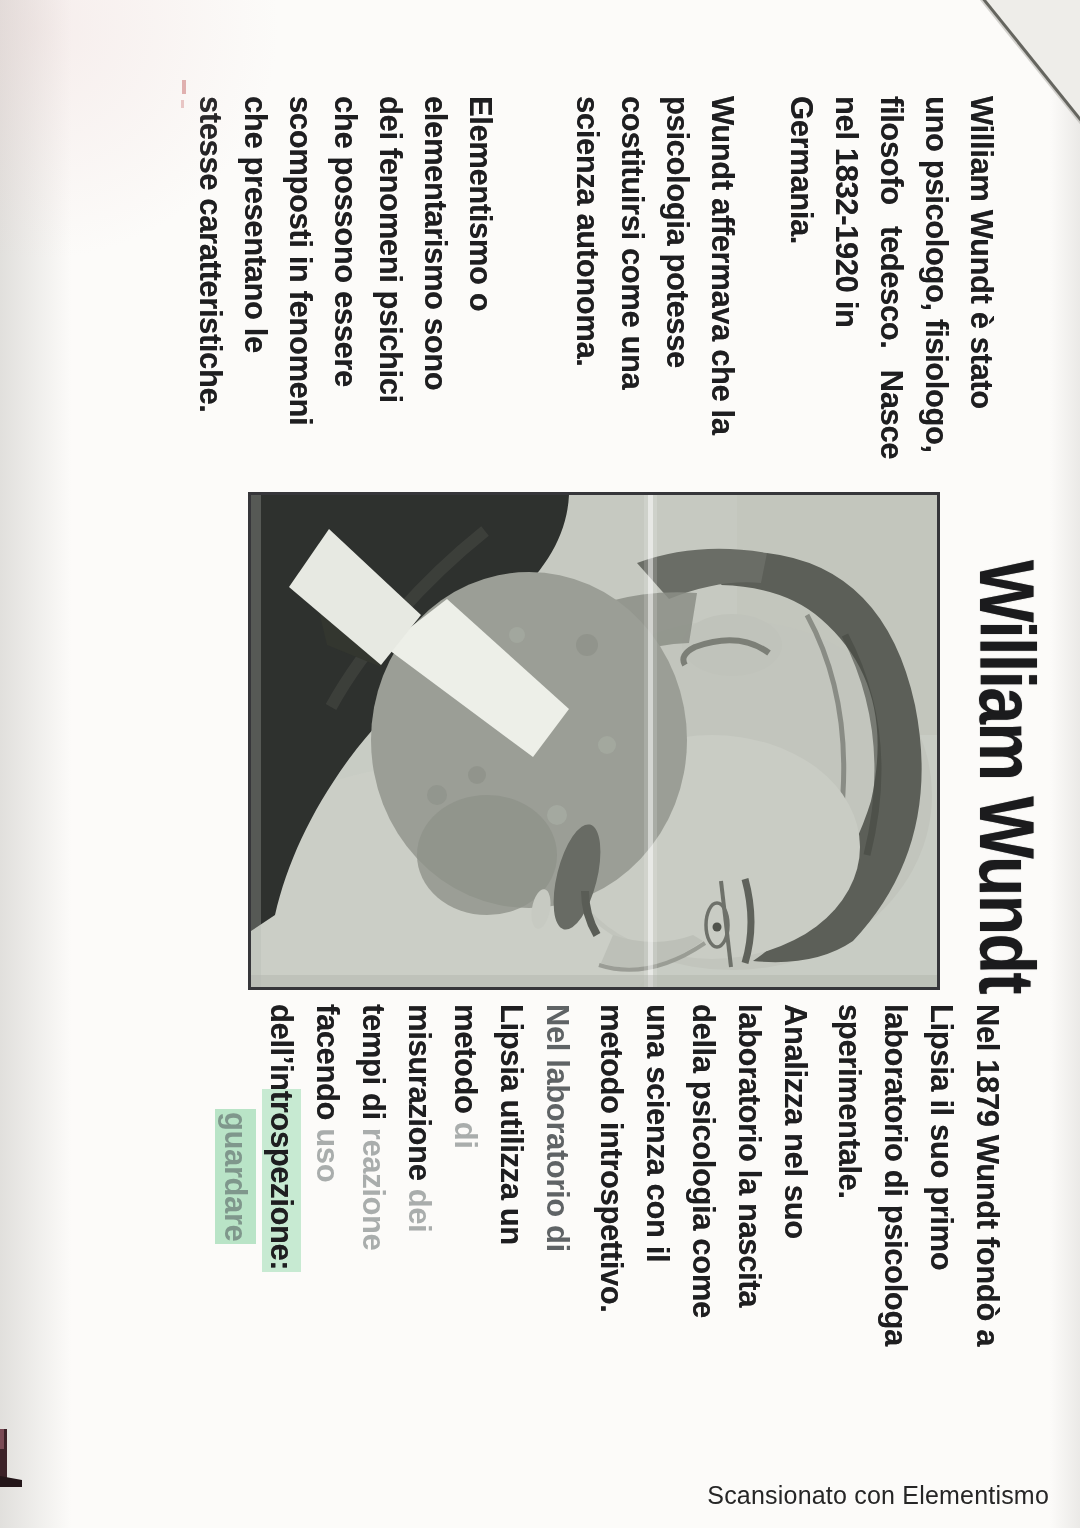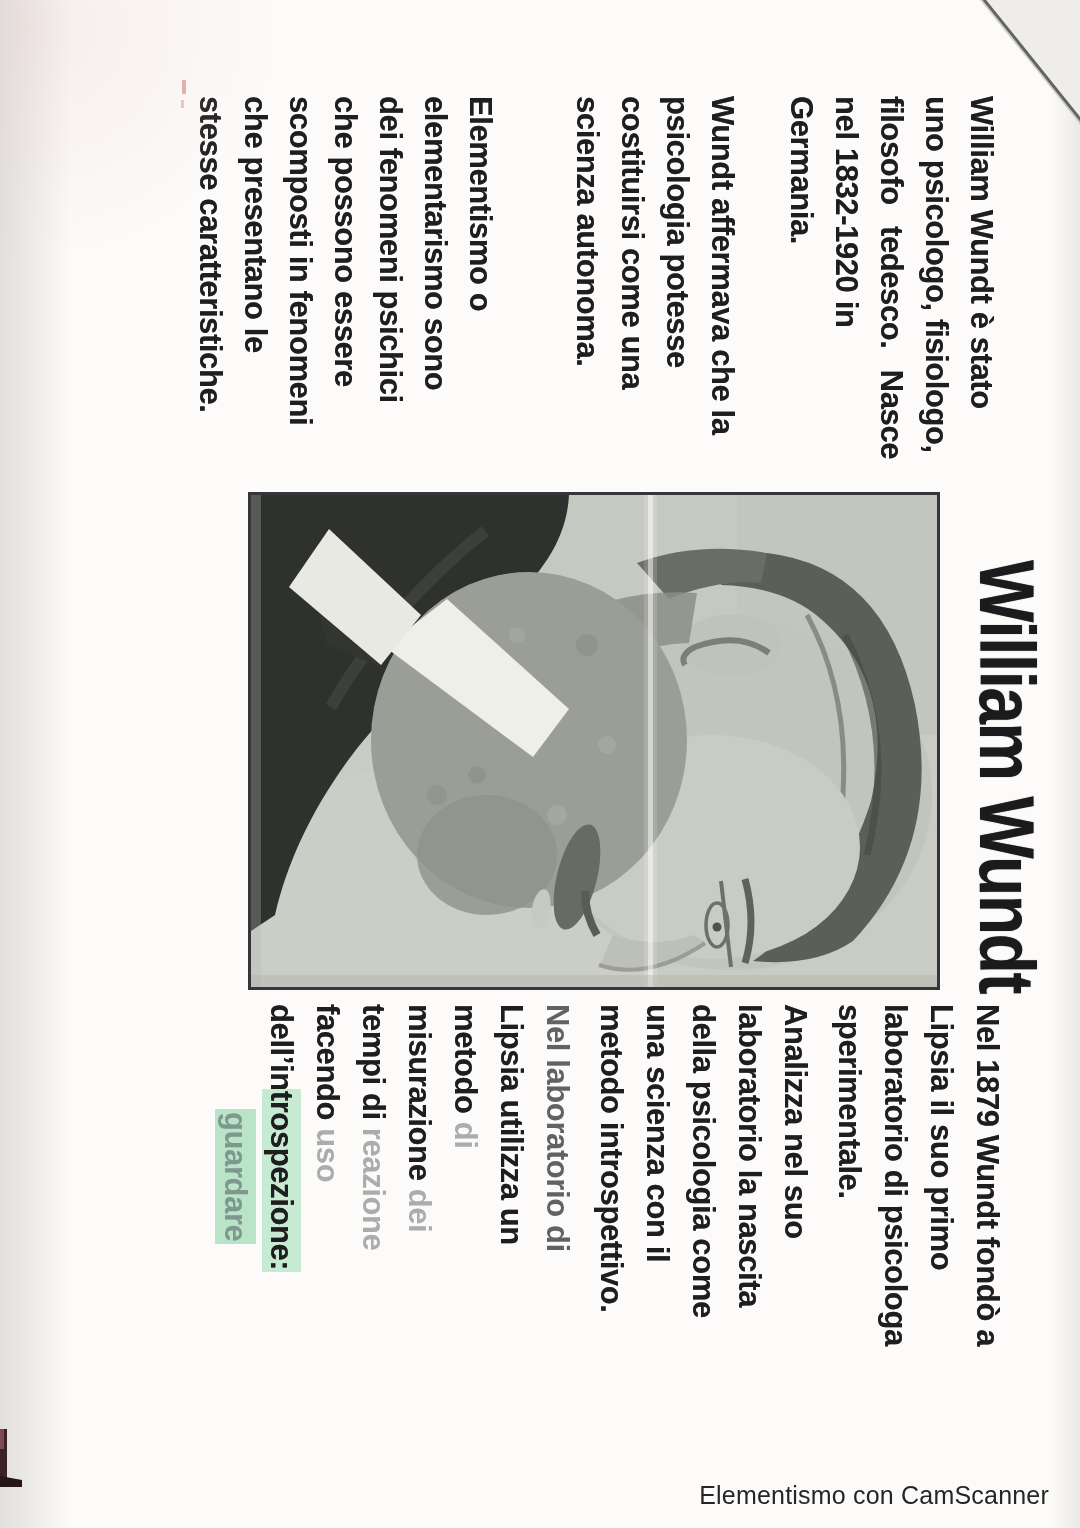--- a/index.html
+++ b/index.html
@@ -193,13 +193,13 @@
   <line x1="981" y1="-4" x2="1084" y2="124" stroke="#65655f" stroke-width="3"></line>
   <g>
     <rect x="0" y="1429" width="7" height="52" fill="#3c2228"></rect>
     <rect x="0" y="1429" width="4" height="20" fill="#8a5560" opacity=".8"></rect>
     <path d="M0,1476 L22,1480 L22,1487 L0,1487 Z" fill="#241619"></path>
   </g>
   <rect x="182" y="80" width="4" height="14" fill="#c66a6a" opacity=".5"></rect>
   <rect x="181" y="100" width="3" height="8" fill="#c66a6a" opacity=".35"></rect>
 </svg>
 
-<div class="watermark">Elementismo con CamScanner</div>
+<div class="watermark">Scansionato con Elementismo</div>
 
 </body></html>

